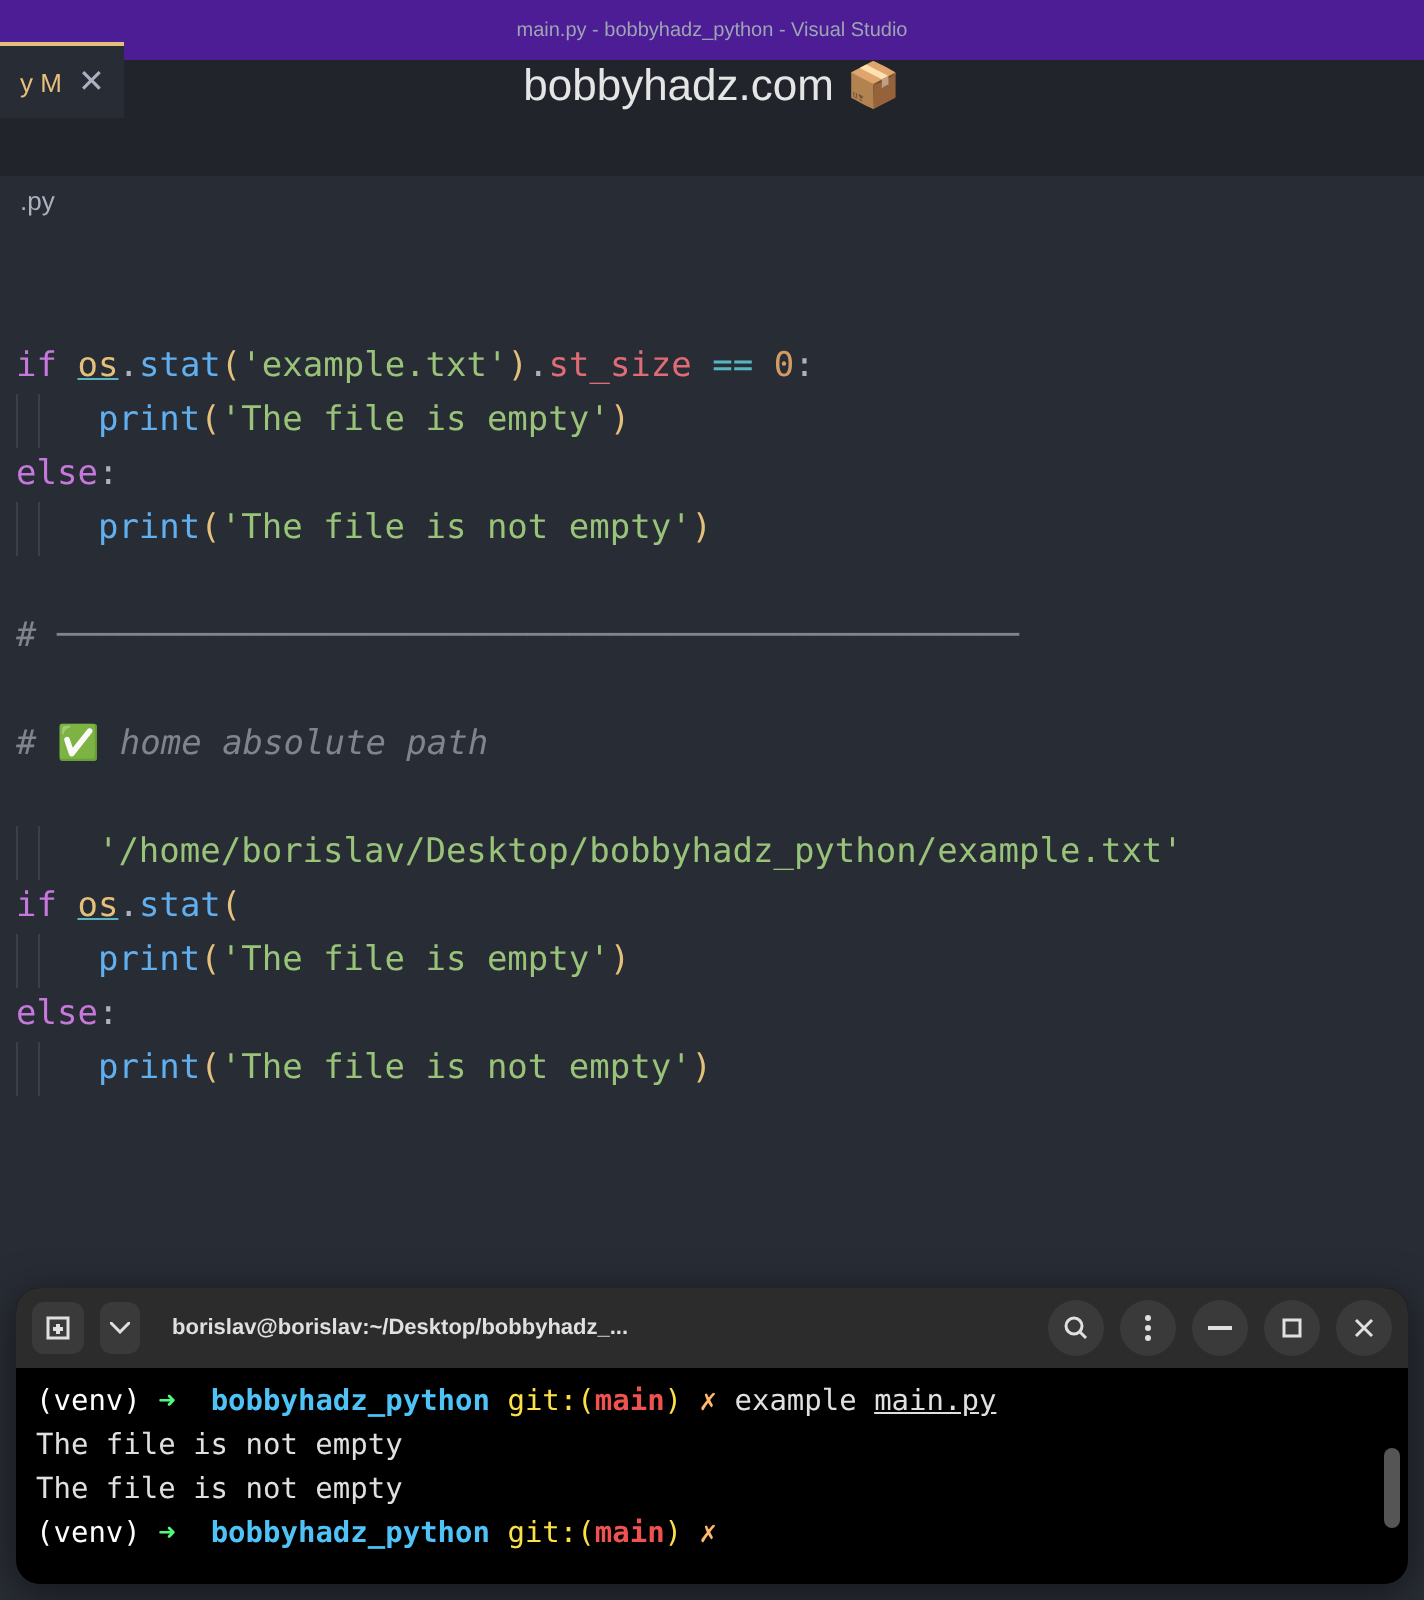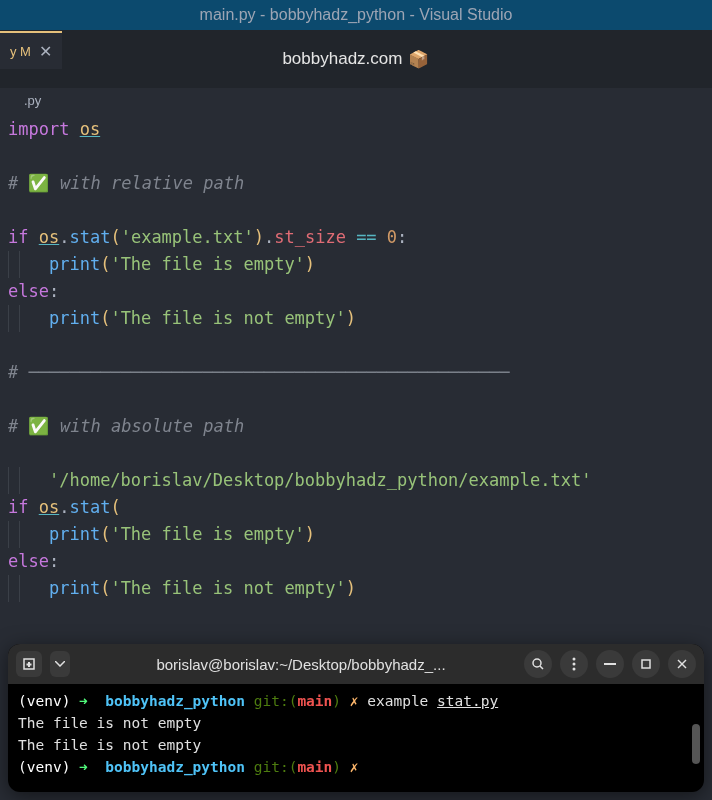--- a/index.html
+++ b/index.html
@@ -7,33 +7,32 @@
       width: 712px;
       height: 800px;
       background: #282c34;
       font-family: 'Consolas', 'Monaco', monospace;
       color: #abb2bf;
       overflow: hidden;
       position: relative;
     }
     .title-bar {
       height: 30px;
-      background: #0c4a6e;
+      background: #4c1d95;
       display: flex;
       align-items: center;
       justify-content: center;
       color: #9da5b4;
-      font-size: 16px;
+      font-size: 10px;
       font-family: -apple-system, 'Segoe UI', sans-serif;
     }
     .tab-bar {
       height: 58px;
       background: #21252b;
       display: flex;
-      align-items: center;
       position: relative;
     }
     .tab {
       height: 38px;
       background: #282c34;
       display: flex;
       align-items: center;
       padding: 0 10px;
       border-top: 2px solid #e5c07b;
       color: #e5c07b;
@@ -46,29 +45,29 @@
       margin-left: 8px;
       color: #abb2bf;
       font-size: 16px;
       cursor: pointer;
     }
     .watermark {
       position: absolute;
       left: 50%;
       transform: translateX(-50%);
       color: #e5e5e5;
-      font-size: 17px;
+      font-size: 22px;
       font-family: -apple-system, 'Segoe UI', sans-serif;
       display: flex;
       align-items: center;
       gap: 6px;
     }
     .breadcrumb {
       height: 24px;
-      padding: 0 24px;
+      padding: 0 10px;
       color: #abb2bf;
       font-size: 13px;
       font-family: -apple-system, 'Segoe UI', sans-serif;
       display: flex;
       align-items: center;
     }
     .editor {
       padding: 4px 8px;
       font-size: 17px;
       line-height: 27px;
@@ -129,38 +128,37 @@
       cursor: pointer;
     }
     .term-btn.round {
       border-radius: 50%;
       width: 28px;
       height: 28px;
     }
     .term-title {
       flex: 1;
       color: #e0e0e0;
-      font-size: 15px;
-      font-family: -apple-system, 'Segoe UI', sans-serif;
-      font-weight: 400;
+      font-size: 11px;
+      font-family: -apple-system, 'Segoe UI', sans-serif;
+      font-weight: 700;
       padding-left: 8px;
-      text-align: center;
     }
     .terminal-body {
       padding: 6px 10px 14px;
       font-size: 14.5px;
       line-height: 22px;
       font-family: 'Consolas', 'Monaco', monospace;
       position: relative;
     }
     .term-line { white-space: pre; }
     .t-venv { color: #ffffff; }
     .t-arrow { color: #50fa7b; }
     .t-dir { color: #4fc3f7; font-weight: bold; }
-    .t-git { color: #4d7c0f; }
+    .t-git { color: #fde047; }
     .t-branch { color: #ef5350; font-weight: bold; }
     .t-x { color: #ffb86c; }
     .t-cmd { color: #e0e0e0; }
     .t-file { color: #e0e0e0; text-decoration: underline; }
     .t-out { color: #e0e0e0; margin-top: 12px; }
     .term-scrollbar {
       position: absolute;
       right: 4px;
       top: 40px;
       width: 8px;
@@ -185,32 +183,30 @@
     <span>bobbyhadz.com</span>
     <span>📦</span>
   </div>
 </div>
 
 <div class="breadcrumb">
   <span>.py</span>
 </div>
 
 <div class="editor">
-  <div class="line"><span class="kw-import">import</span> <span class="module">os</span></div>
-  <div class="line"> </div>
-  <div class="line"><span class="comment"># </span><span class="check">✅</span><span class="comment"> with relative path</span></div>
+  <div class="line"> </div>
   <div class="line"> </div>
   <div class="line"><span class="kw-if">if</span> <span class="module">os</span><span class="punct">.</span><span class="func">stat</span><span class="paren">(</span><span class="string">'example.txt'</span><span class="paren">)</span><span class="punct">.</span><span class="prop">st_size</span><span class="operator"> == </span><span class="number">0</span><span class="punct">:</span></div>
   <div class="line"><span class="indent-guide"></span><span class="indent-guide g2"></span><span>    </span><span class="func">print</span><span class="paren">(</span><span class="string">'The file is empty'</span><span class="paren">)</span></div>
   <div class="line"><span class="kw-else">else</span><span class="punct">:</span></div>
   <div class="line"><span class="indent-guide"></span><span class="indent-guide g2"></span><span>    </span><span class="func">print</span><span class="paren">(</span><span class="string">'The file is not empty'</span><span class="paren">)</span></div>
   <div class="line"> </div>
   <div class="line"><span class="comment"># ───────────────────────────────────────────────</span></div>
   <div class="line"> </div>
-  <div class="line"><span class="comment"># </span><span class="check">✅</span><span class="comment"> with absolute path</span></div>
+  <div class="line"><span class="comment"># </span><span class="check">✅</span><span class="comment"> home absolute path</span></div>
   <div class="line"> </div>
   <div class="line"><span class="indent-guide"></span><span class="indent-guide g2"></span><span>    </span><span class="string">'/home/borislav/Desktop/bobbyhadz_python/example.txt'</span></div>
   <div class="line"><span class="kw-if">if</span> <span class="module">os</span><span class="punct">.</span><span class="func">stat</span><span class="paren">(</span></div>
   <div class="line"><span class="indent-guide"></span><span class="indent-guide g2"></span><span>    </span><span class="func">print</span><span class="paren">(</span><span class="string">'The file is empty'</span><span class="paren">)</span></div>
   <div class="line"><span class="kw-else">else</span><span class="punct">:</span></div>
   <div class="line"><span class="indent-guide"></span><span class="indent-guide g2"></span><span>    </span><span class="func">print</span><span class="paren">(</span><span class="string">'The file is not empty'</span><span class="paren">)</span></div>
 </div>
 
 <div class="terminal-window">
   <div class="terminal-header">
@@ -251,19 +247,19 @@
         </svg>
     </div>
     <div class="term-btn round">
       <svg width="10" height="10" viewBox="0 0 10 10">
           <line x1="1" y1="1" x2="9" y2="9" stroke="#e0e0e0" stroke-width="1.5"></line>
           <line x1="9" y1="1" x2="1" y2="9" stroke="#e0e0e0" stroke-width="1.5"></line>
         </svg>
     </div>
   </div>
   <div class="terminal-body">
-    <div class="term-line"><span class="t-venv">(venv) </span><span class="t-arrow">➜  </span><span class="t-dir">bobbyhadz_python </span><span class="t-git">git:(</span><span class="t-branch">main</span><span class="t-git">) </span><span class="t-x">✗ </span><span class="t-cmd">example </span><span class="t-file">stat.py</span></div>
+    <div class="term-line"><span class="t-venv">(venv) </span><span class="t-arrow">➜  </span><span class="t-dir">bobbyhadz_python </span><span class="t-git">git:(</span><span class="t-branch">main</span><span class="t-git">) </span><span class="t-x">✗ </span><span class="t-cmd">example </span><span class="t-file">main.py</span></div>
     <div class="term-line"><span class="t-out">The file is not empty</span></div>
     <div class="term-line"><span class="t-out">The file is not empty</span></div>
     <div class="term-line"><span class="t-venv">(venv) </span><span class="t-arrow">➜  </span><span class="t-dir">bobbyhadz_python </span><span class="t-git">git:(</span><span class="t-branch">main</span><span class="t-git">) </span><span class="t-x">✗</span></div>
     <div class="term-scrollbar"></div>
   </div>
 </div>
 
 </body></html>

